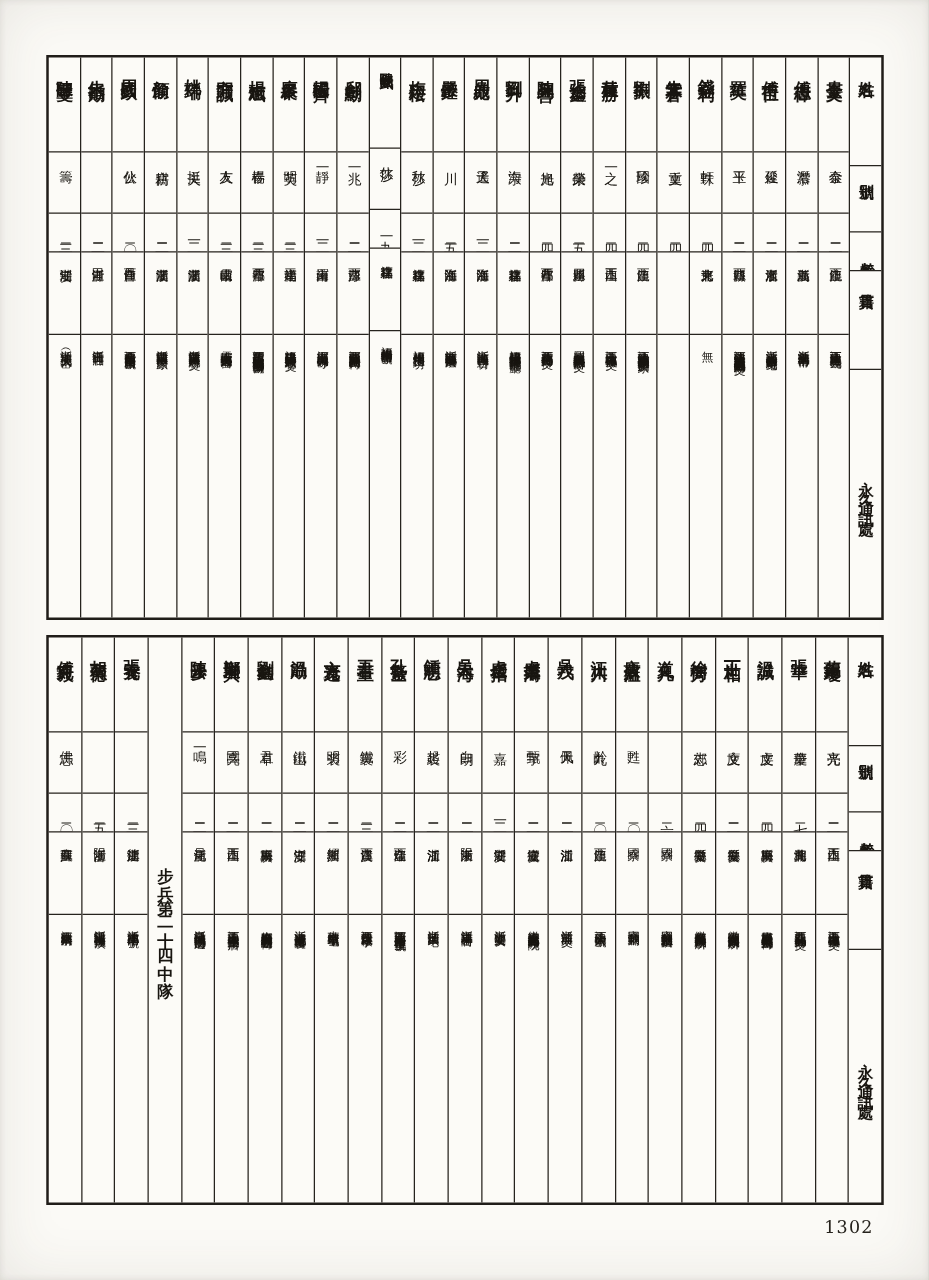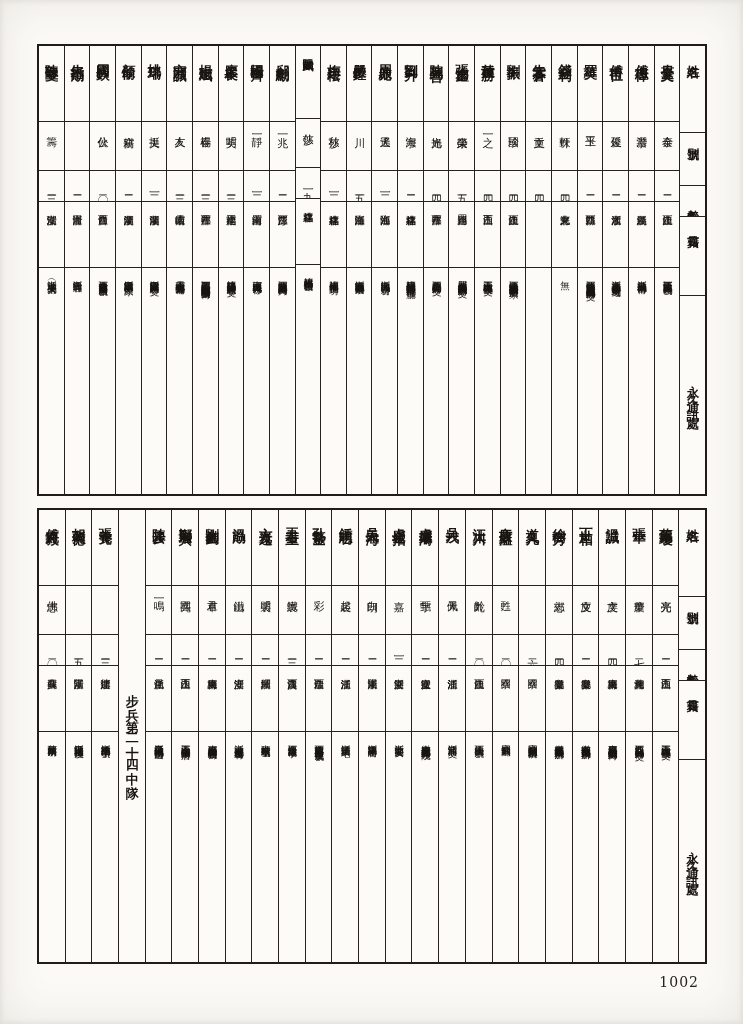--- a/index.html
+++ b/index.html
@@ -451,14 +451,14 @@
   </div>
 
   <div class="col">
     <div class="cell c-name">傅克毅</div>
     <div class="cell c-alias">志佛</div>
     <div class="cell c-age">二〇</div>
     <div class="cell c-native">江蘇泰興</div>
     <div class="cell c-address">江蘇泰興南橋鎮</div>
   </div>
 </div>
-  <div class="pageno">1002</div>
+  <div class="pageno">1302</div>
 </div>
 
 </body></html>

